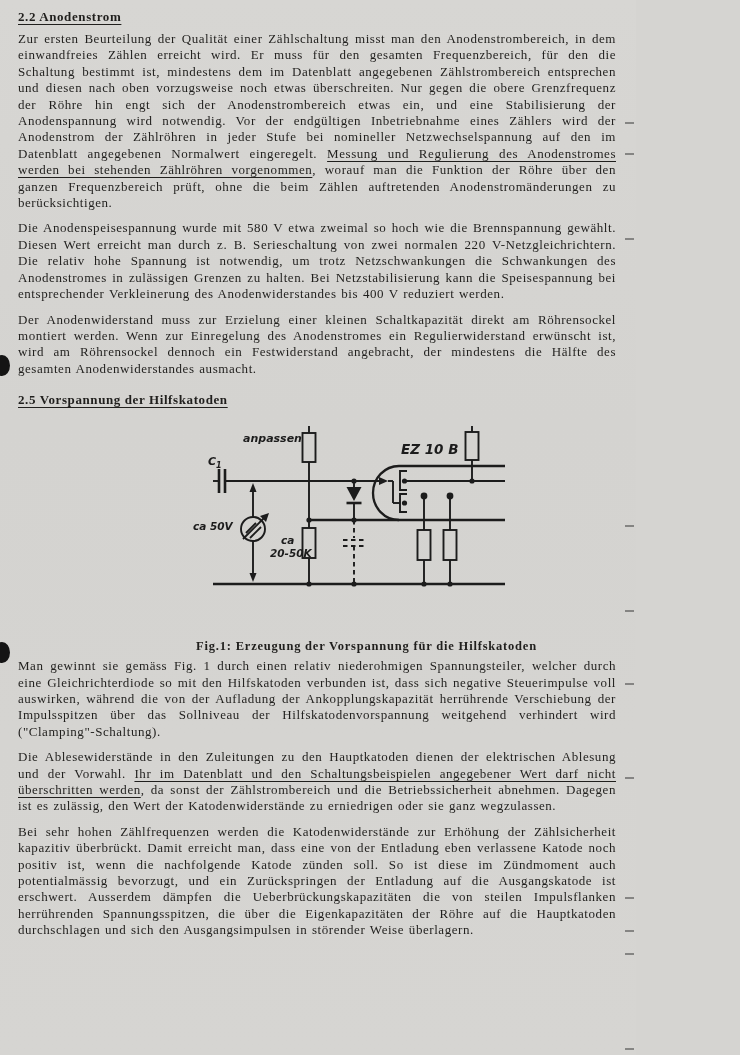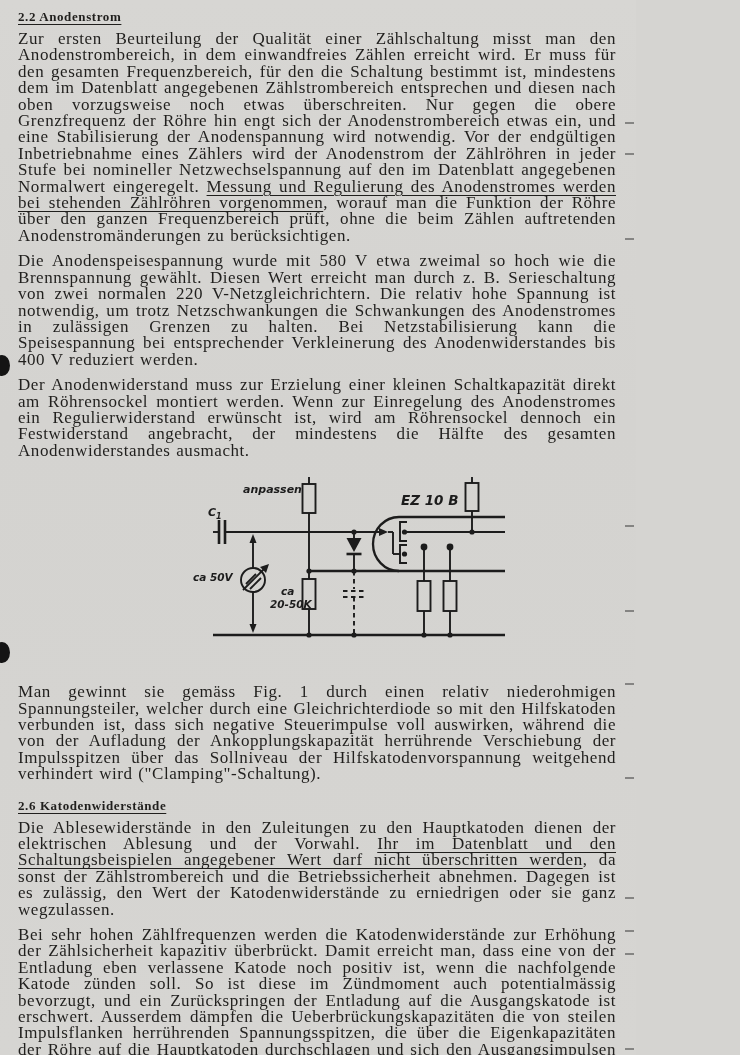--- a/index.html
+++ b/index.html
@@ -16,21 +16,21 @@
   }
   .heading{
     font-size:13px;font-weight:bold;letter-spacing:0.6px;
     margin:15px 0 6px 0;
   }
   .heading:first-child{margin-top:0;}
   .heading .hu{
     text-decoration:underline;text-underline-offset:3px;text-decoration-thickness:1px;
   }
   p.para{
-    font-size:17px;line-height:16.4px;letter-spacing:0.55px;word-spacing:1px;
+    font-size:13px;line-height:16.4px;letter-spacing:0.55px;word-spacing:1px;
     text-align:justify;margin:0 0 9px 0;
   }
   p.para .u{
     text-decoration:underline;text-underline-offset:2.5px;text-decoration-thickness:1px;
   }
   figure.circuit{
     margin:16px 0 4px 0;padding:0;position:relative;
   }
   figure.circuit svg{display:block;margin-left:165px;}
   figcaption.figcap{
@@ -59,20 +59,21 @@
 </head>
 <body>
 
 <div class="page">
 
   <div id="blocks-top">
       <div class="heading"><span class="hu">2.2 Anodenstrom</span></div>
       <p class="para"><span>Zur ersten Beurteilung der Qualität einer Zählschaltung misst man den Anodenstrombereich, in dem einwandfreies Zählen erreicht wird. Er muss für den gesamten Frequenzbereich, für den die Schaltung bestimmt ist, mindestens dem im Datenblatt angegebenen Zählstrombereich entsprechen und diesen nach oben vorzugsweise noch etwas überschreiten. Nur gegen die obere Grenzfrequenz der Röhre hin engt sich der Anodenstrombereich etwas ein, und eine Stabilisierung der Anodenspannung wird notwendig. Vor der endgültigen Inbetriebnahme eines Zählers wird der Anodenstrom der Zählröhren in jeder Stufe bei nomineller Netzwechselspannung auf den im Datenblatt angegebenen Normalwert eingeregelt. </span><span class="u">Messung und Regulierung des Anodenstromes werden bei stehenden Zählröhren vorgenommen</span><span>, worauf man die Funktion der Röhre über den ganzen Frequenzbereich prüft, ohne die beim Zählen auftretenden Anodenstromänderungen zu berücksichtigen.</span></p>
       <p class="para"><span>Die Anodenspeisespannung wurde mit 580 V etwa zweimal so hoch wie die Brennspannung gewählt. Diesen Wert erreicht man durch z. B. Serieschaltung von zwei normalen 220 V-Netzgleichrichtern. Die relativ hohe Spannung ist notwendig, um trotz Netzschwankungen die Schwankungen des Anodenstromes in zulässigen Grenzen zu halten. Bei Netzstabilisierung kann die Speisespannung bei entsprechender Verkleinerung des Anodenwiderstandes bis 400 V reduziert werden.</span></p>
       <p class="para"><span>Der Anodenwiderstand muss zur Erzielung einer kleinen Schaltkapazität direkt am Röhrensockel montiert werden. Wenn zur Einregelung des Anodenstromes ein Regulierwiderstand erwünscht ist, wird am Röhrensockel dennoch ein Festwiderstand angebracht, der mindestens die Hälfte des gesamten Anodenwiderstandes ausmacht.</span></p>
+      <div class="heading"><span class="hu">2.5 Vorspannung der Hilfskatoden</span></div>
     </div>
 
   <figure class="circuit">
     <svg width="380" height="205" viewBox="0 0 380 205" aria-hidden="true">
 
       <line class="wire" x1="30" y1="57" x2="36" y2="57"></line>
       <line class="plate" x1="36" y1="45" x2="36" y2="69"></line>
       <line class="plate" x1="42" y1="45" x2="42" y2="69"></line>
       <line class="wire" x1="42" y1="57" x2="197" y2="57"></line>
       <polygon class="fillink" points="205,57 196,53 196,61"></polygon>
@@ -141,25 +142,25 @@
       <line class="wire" x1="267" y1="72" x2="267" y2="106"></line>
       <rect class="wire" x="260.5" y="106" width="13" height="30"></rect>
       <line class="wire" x1="267" y1="136" x2="267" y2="160"></line>
 
       <line class="wire-bold" x1="30" y1="160" x2="322" y2="160"></line>
       <circle class="fillink" cx="126" cy="160" r="2.6"></circle>
       <circle class="fillink" cx="171" cy="160" r="2.6"></circle>
       <circle class="fillink" cx="241" cy="160" r="2.6"></circle>
       <circle class="fillink" cx="267" cy="160" r="2.6"></circle>
     </svg>
+    <figcaption class="figcap"><span>Fig.1:</span> <span>Erzeugung der Vorspannung für die Hilfskatoden</span></figcaption>
   </figure>
 
   <div id="blocks-bottom">
       <p class="para"><span>Man gewinnt sie gemäss Fig. 1 durch einen relativ niederohmigen Spannungsteiler, welcher durch eine Gleichrichterdiode so mit den Hilfskatoden verbunden ist, dass sich negative Steuerimpulse voll auswirken, während die von der Aufladung der Ankopplungskapazität herrührende Verschiebung der Impulsspitzen über das Sollniveau der Hilfskatodenvorspannung weitgehend verhindert wird ("Clamping"-Schaltung).</span></p>
-      <div class="heading"><span class="hu">2.6 Katodenwiderstände</span></div>
       <p class="para"><span>Die Ablesewiderstände in den Zuleitungen zu den Hauptkatoden dienen der elektrischen Ablesung und der Vorwahl. </span><span class="u">Ihr im Datenblatt und den Schaltungsbeispielen angegebener Wert darf nicht überschritten werden</span><span>, da sonst der Zählstrombereich und die Betriebssicherheit abnehmen. Dagegen ist es zulässig, den Wert der Katodenwiderstände zu erniedrigen oder sie ganz wegzulassen.</span></p>
       <p class="para"><span>Bei sehr hohen Zählfrequenzen werden die Katodenwiderstände zur Erhöhung der Zählsicherheit kapazitiv überbrückt. Damit erreicht man, dass eine von der Entladung eben verlassene Katode noch positiv ist, wenn die nachfolgende Katode zünden soll. So ist diese im Zündmoment auch potentialmässig bevorzugt, und ein Zurückspringen der Entladung auf die Ausgangskatode ist erschwert. Ausserdem dämpfen die Ueberbrückungskapazitäten die von steilen Impulsflanken herrührenden Spannungsspitzen, die über die Eigenkapazitäten der Röhre auf die Hauptkatoden durchschlagen und sich den Ausgangsimpulsen in störender Weise überlagern.</span></p>
     </div>
 
   <div id="artifacts">
       <div class="punch-hole" style="top: 355px;"></div>
       <div class="punch-hole" style="top: 642px;"></div>
       <div class="scan-tick" style="top: 122px;"></div>
       <div class="scan-tick" style="top: 153px;"></div>
       <div class="scan-tick" style="top: 238px;"></div>

